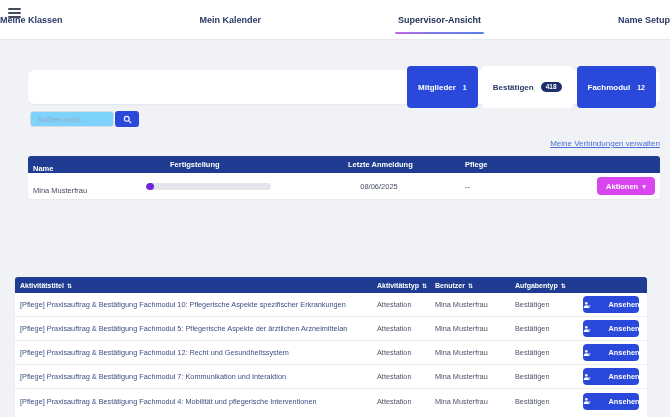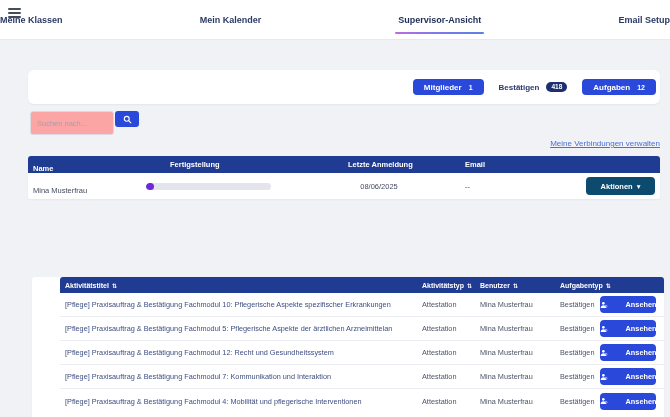--- a/index.html
+++ b/index.html
@@ -14,47 +14,47 @@
   .nav-tabs { position:absolute; left:0; top:0; width:670px; height:40px; display:flex; justify-content:space-between; gap:22px; }
   .tab { position:relative; height:40px; display:flex; align-items:center; font-size:9px; font-weight:700; color:#2c3a66; cursor:pointer; white-space:nowrap; }
   .tab.active { color:#1f2d55; }
   .tab.active::after { content:""; position:absolute; left:-3px; right:-3px; bottom:6px; height:2.5px; border-radius:2px;
       background:linear-gradient(90deg,#c06ae0 0%,#7d7ae8 45%,#5b80e8 100%); }
 
   
   .filterbar { position:absolute; left:28px; top:70px; width:632px; height:34px; background:#ffffff; border-radius:6px; box-shadow:0 1px 2px rgba(25,35,80,.06); }
   .filter-input { position:absolute; left:0; top:0; bottom:0; width:430px; border-radius:6px 0 0 6px; }
   .fbtns { position:absolute; right:4px; top:4px; bottom:4px; display:flex; gap:4px; align-items:center; }
-  .fbtn { height:16px; border:none; border-radius:4px; display:flex; align-items:center; gap:7px; padding:0 11px; font-family:inherit; font-size:8px; font-weight:700; cursor:pointer; white-space:nowrap; }
+  .fbtn { height:42px; border:none; border-radius:4px; display:flex; align-items:center; gap:7px; padding:0 11px; font-family:inherit; font-size:8px; font-weight:700; cursor:pointer; white-space:nowrap; }
   .fbtn.solid { background:#2a48d9; color:#ffffff; }
   .fbtn.light { background:#ffffff; color:#2b3a6e; }
   .fbtn .cnt { font-size:7px; font-weight:700; }
   .fbtn .badge { background:#1d2f6e; color:#fff; font-size:6.5px; font-weight:700; border-radius:8px; padding:2px 5px; line-height:1; }
 
   
-  .search-input { position:absolute; left:30px; top:111px; width:84px; height:24px; border:1px solid #d8dbe4; border-radius:3px; font-family:inherit; font-size:7.5px; color:#3c4356; padding:1px 6px; outline:none; background:#fca5a5; }
+  .search-input { position:absolute; left:30px; top:111px; width:84px; height:16px; border:1px solid #d8dbe4; border-radius:3px; font-family:inherit; font-size:7.5px; color:#3c4356; padding:1px 6px; outline:none; background:#7dd3fc; }
   .search-input::placeholder { color:#9aa3b8; }
   .search-btn { position:absolute; left:115px; top:111px; width:24px; height:16px; background:#2a48d9; border:none; border-radius:3px; display:flex; align-items:center; justify-content:center; cursor:pointer; }
 
   
   .connections-link { position:absolute; right:10px; top:139px; font-size:8px; color:#4a6fd4; text-decoration:underline; cursor:pointer;margin-left:16px; }
 
   
   .table1 { position:absolute; left:28px; top:156px; width:632px; background:#ffffff; border-radius:3px; box-shadow:0 1px 2px rgba(25,35,80,.05); }
   .t1-head { position:relative; height:17px; background:#203c92; border-radius:3px 3px 0 0; }
   .t1-head .hcell { position:absolute; top:0; bottom:0; display:flex; align-items:center; color:#ffffff; font-size:7.5px; font-weight:700; white-space:nowrap; }
   .t1-row { position:relative; height:26px; background:#ffffff; border-radius:0 0 3px 3px; }
   .t1-row .cell { position:absolute; top:0; bottom:0; display:flex; align-items:center; font-size:7.5px; color:#454c60; white-space:nowrap; }
   .progress-track { position:absolute; left:118px; top:9.5px; width:125px; height:7px; background:#e3e4ec; border-radius:4px; overflow:hidden; }
   .progress-fill { height:100%; background:#6d28d9; border-radius:4px; }
-  .actions-btn { position:absolute; right:5px; top:4px; height:18px; width:69px; background:#0c4a6e; color:#fff; border:none; border-radius:4px; font-family:inherit; font-size:7.5px; font-weight:700; display:flex; align-items:center; justify-content:center; gap:4px; cursor:pointer; }
+  .actions-btn { position:absolute; right:5px; top:4px; height:18px; width:58px; background:#d946ef; color:#fff; border:none; border-radius:4px; font-family:inherit; font-size:7.5px; font-weight:700; display:flex; align-items:center; justify-content:center; gap:4px; cursor:pointer; }
   .glyph { font-family:"DejaVu Sans",sans-serif; }
 
   
-  .table2 { position:absolute; left:32px; top:277px; width:632px; height:140px; background:#ffffff; border-radius:3px 3px 0 0; box-shadow:0 1px 2px rgba(25,35,80,.05);padding-left:28px; }
+  .table2 { position:absolute; left:15px; top:277px; width:632px; height:140px; background:#ffffff; border-radius:3px 3px 0 0; box-shadow:0 1px 2px rgba(25,35,80,.05); }
   .t2-head { position:relative; height:16px; background:#203c92; border-radius:3px 3px 0 0; }
   .t2-head .hcell { position:absolute; top:0; bottom:0; display:flex; align-items:center; gap:3px; color:#ffffff; font-size:7px; font-weight:700; white-space:nowrap; }
   .t2-head .sort { font-size:6px; }
   .t2-row { position:relative; height:24px; border-bottom:1px solid #ecedf2; background:#fff; }
   .t2-row .cell { position:absolute; top:0; bottom:0; display:flex; align-items:center; font-size:7.3px; color:#4d5468; white-space:nowrap; }
   .t2-row .title { color:#3e4e80; }
   .view-btn { height:17px; width:56px; background:#2a48d9; color:#fff; border:none; border-radius:4px; font-family:inherit; font-size:7.3px; font-weight:700; display:flex; align-items:center; justify-content:center; gap:18px; cursor:pointer; }
   .btn-cell { position:absolute; right:8px; top:0; bottom:0; display:flex; align-items:center; }
 
   
@@ -70,37 +70,37 @@
   <header class="navbar">
     <div class="hamburger">
         <i></i>
         <i></i>
         <i></i>
       </div>
     <nav class="nav-tabs">
       <div class="tab">Meine Klassen</div>
       <div class="tab">Mein Kalender</div>
       <div class="tab active">Supervisor-Ansicht</div>
-      <div class="tab">Email Setup</div>
+      <div class="tab">Name Setup</div>
     </nav>
   </header>
 
   <div class="filterbar">
     <div class="filter-input"></div>
     <div class="fbtns">
       <button class="fbtn solid">
         <span>Mitglieder</span>
         <span class="cnt">1</span>
       </button>
       <button class="fbtn light">
         <span>Bestätigen</span>
         <span class="badge">418</span>
       </button>
       <button class="fbtn solid">
-        <span>Aufgaben</span>
+        <span>Fachmodul</span>
         <span class="cnt">12</span>
       </button>
     </div>
   </div>
 
   <input class="search-input" placeholder="Suchen nach..." style="">
   <button class="search-btn">
     <span style="display:flex">
       <svg width="9" height="9" viewBox="0 0 24 24">
           <circle cx="10" cy="10" r="6.5" fill="none" stroke="#ffffff" stroke-width="3"></circle>
@@ -109,21 +109,21 @@
     </span>
   </button>
 
   <a class="connections-link">Meine Verbindungen verwalten</a>
 
   <section class="table1">
     <div class="t1-head">
       <span class="hcell c-name">Name</span>
       <span class="hcell c-fert">Fertigstellung</span>
       <span class="hcell c-letzte">Letzte Anmeldung</span>
-      <span class="hcell c-email">Email</span>
+      <span class="hcell c-email">Pflege</span>
     </div>
     <div class="t1-row">
       <span class="cell c-name">Mina Musterfrau</span>
       <div class="progress-track">
         <div class="progress-fill" style="width: 6%;"></div>
       </div>
       <span class="cell c-date">08/06/2025</span>
       <span class="cell c-email">--</span>
       <button class="actions-btn">
         <span>Aktionen</span>

